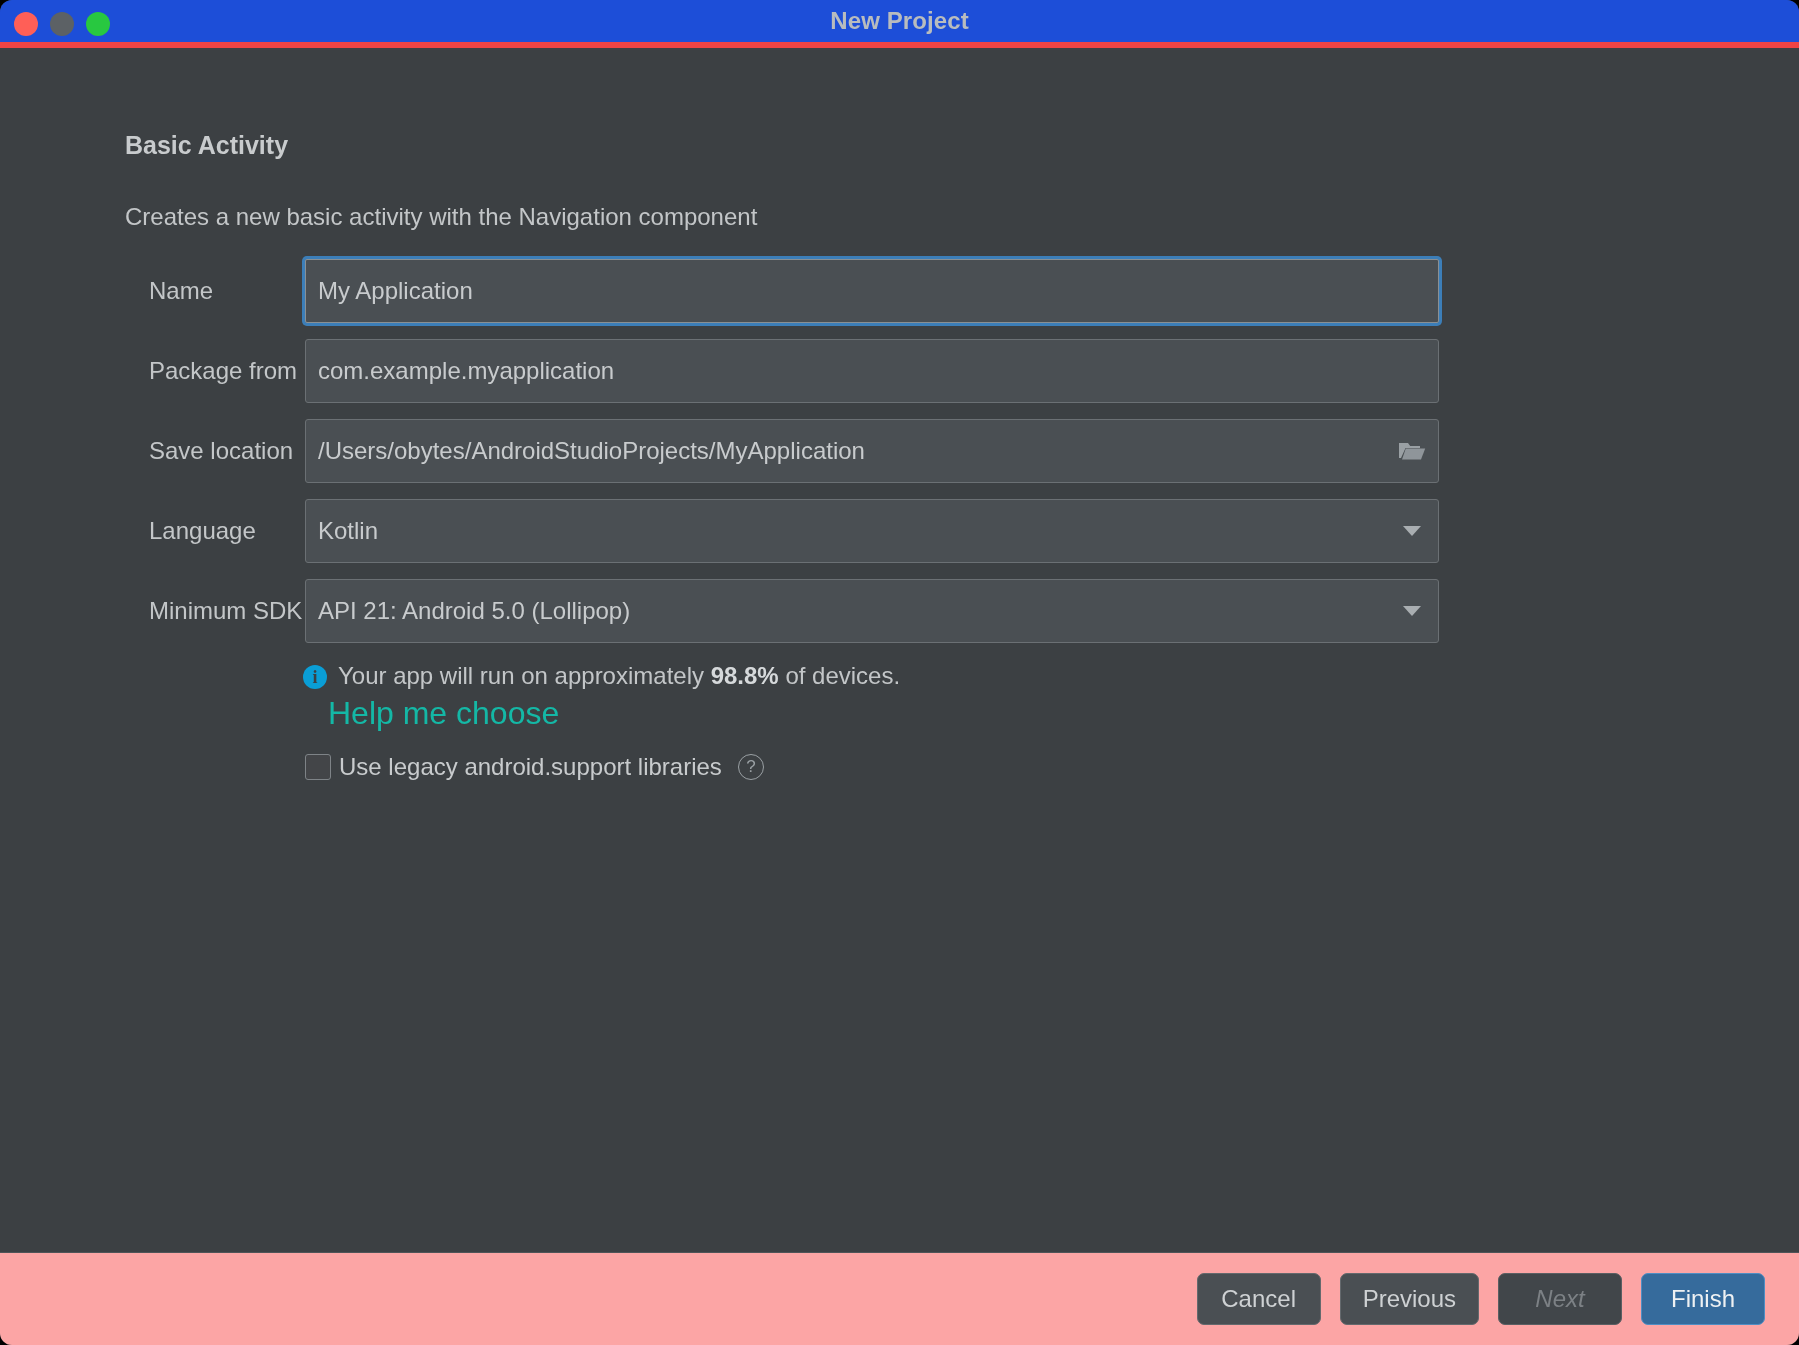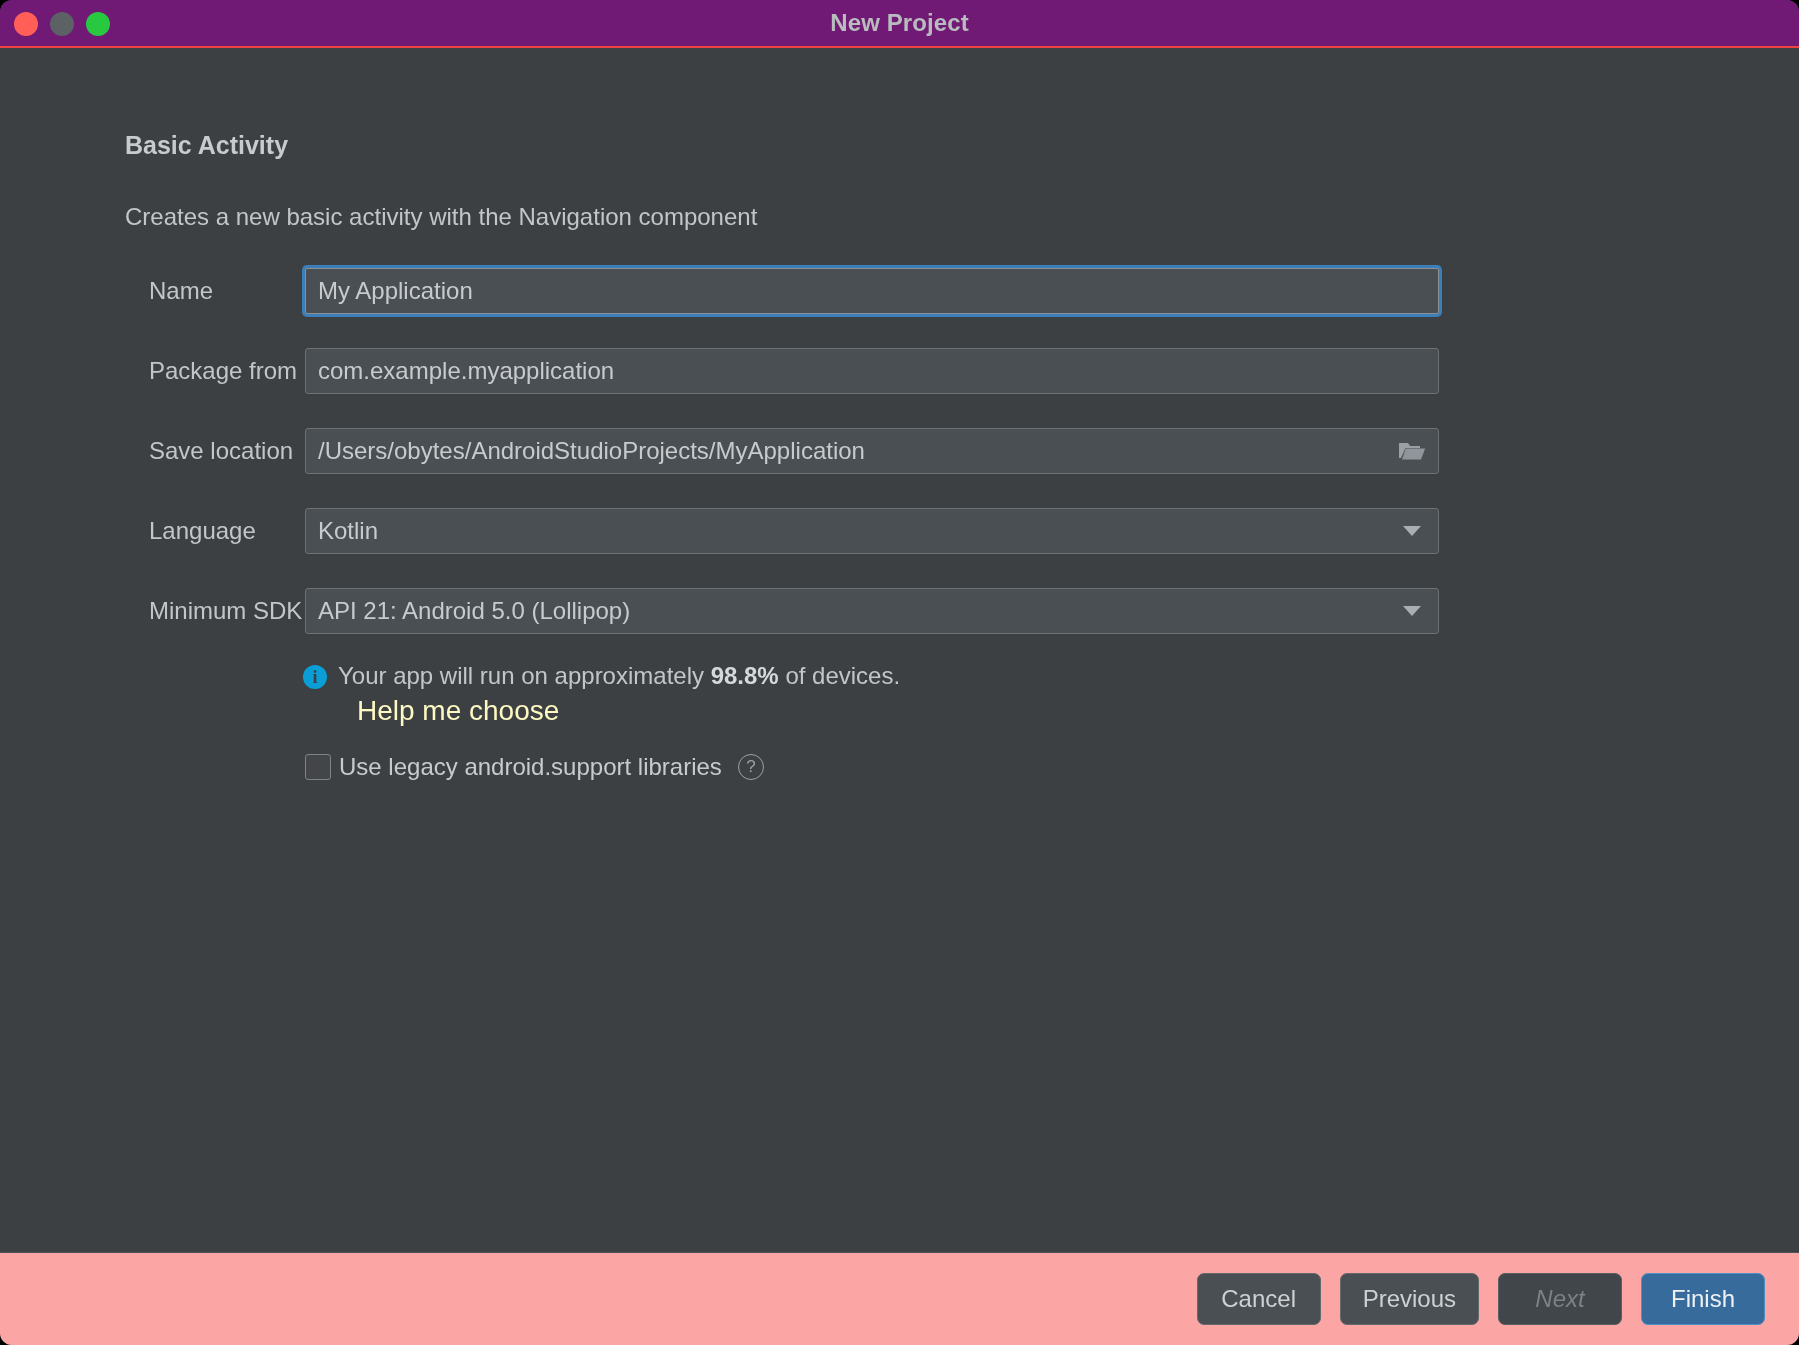--- a/index.html
+++ b/index.html
@@ -22,22 +22,22 @@
     overflow: hidden;
     display: flex;
     flex-direction: column;
   }
 
   
   #titlebar {
     position: relative;
     height: 48px;
     flex: 0 0 48px;
-    background: #701a75;
-    border-bottom: 2px solid #ef4444;
+    background: #1d4ed8;
+    border-bottom: 6px solid #ef4444;
     display: flex;
     align-items: center;
   }
   #traffic {
     position: absolute;
     left: 14px;
     top: 0;
     height: 48px;
     display: flex;
     align-items: center;
@@ -95,21 +95,21 @@
     position: absolute;
     font-size: 24px;
     color: #c3c6c8;
     white-space: nowrap;
     margin-left: 24px;
   }
   .field {
     position: absolute;
     left: 305px;
     width: 1134px;
-    height: 46px;
+    height: 64px;
     background: #4a4f53;
     border: 1px solid #6b7074;
     border-radius: 3px;
     display: flex;
     align-items: center;
     padding: 0 0 0 12px;
     font-size: 24px;
     color: #c8cbcd;
   }
   .field.focused {
@@ -157,23 +157,23 @@
     font-size: 18px;
     font-weight: bold;
     font-family: "Liberation Serif", serif;
     display: flex; align-items: center; justify-content: center;
     margin-top: 3px;
   }
   #info-text b { font-weight: bold; color: #d6d9db; }
 
   #help-link {
     position: absolute;
-    left: 357px; top: 647px;
-    font-size: 28px;
-    color: #fef9c3;
+    left: 328px; top: 647px;
+    font-size: 32px;
+    color: #14b8a6;
     cursor: pointer;
   }
 
   
   #legacy-row {
     position: absolute;
     left: 305px; top: 705px;
     display: flex;
     align-items: center;
     gap: 8px;

